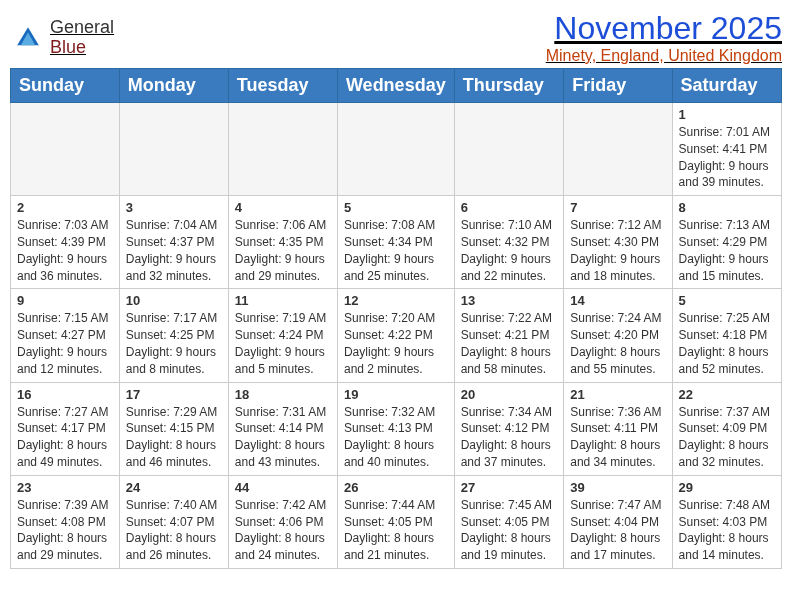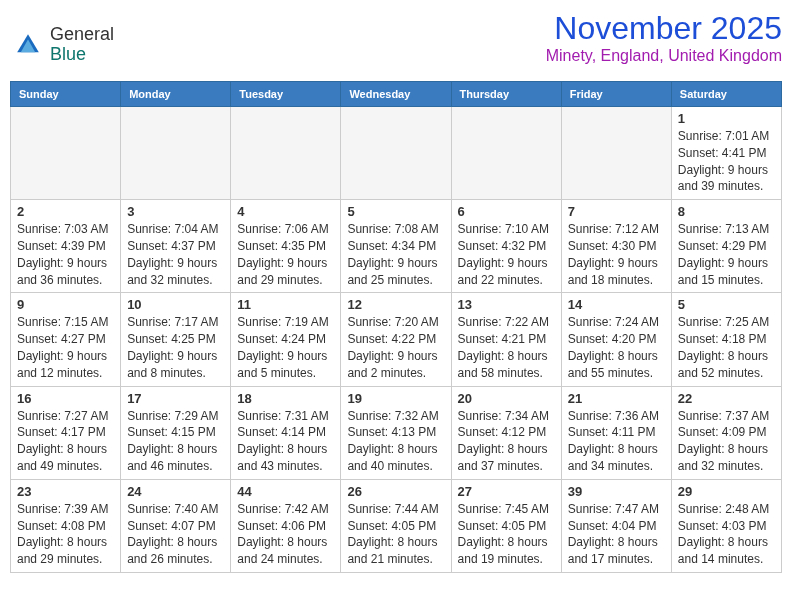--- a/index.html
+++ b/index.html
@@ -6,64 +6,65 @@
     body {
       font-family: Arial, sans-serif;
       background: #fff;
       width: 792px;
       min-height: 612px;
       padding: 10px;
     }
     .header-section {
       display: flex;
       justify-content: space-between;
-      align-items: flex-end;
-      margin-bottom: 16px;
+      align-items: center;
+      margin-bottom: 3px;
+      text-decoration: underline;
     }
     .logo {
       display: flex;
       align-items: center;
       gap: 4px;
     }
     .logo-text {
       font-size: 18px;
       color: #333;
       line-height: 1.1;
     }
     .logo-text span {
       display: block;
     }
-    .logo-blue { color: #0f766e; }
+    .logo-blue { color: #7f1d1d; }
     .logo-icon {
       width: 36px;
       height: 36px;
     }
     .title-block {
       text-align: right;
     }
     .month-title {
       font-size: 32px;
       font-weight: normal;
       color: #1d4ed8;
     }
     .location-title {
       font-size: 16px;
-      color: #a21caf;
+      color: #c2410c;
     }
     .calendar {
       width: 100%;
       border-collapse: collapse;
       border: 1px solid #ccc;
     }
     .calendar th {
       background-color: #3a7abf;
       color: white;
       text-align: left;
       padding: 6px 8px;
-      font-size: 11px;
+      font-size: 18px;
       font-weight: bold;
       border: 1px solid #2d6aa0;
     }
     .calendar td {
       border: 1px solid #ccc;
       vertical-align: top;
       padding: 4px 6px;
       width: calc(100% / 7);
       min-height: 80px;
       background: #fff;
@@ -301,19 +302,19 @@
 Daylight: 8 hours and 19 minutes.</div>
         </td>
         <td>
           <span class="day-number">39</span>
           <div class="day-info">Sunrise: 7:47 AM
 Sunset: 4:04 PM
 Daylight: 8 hours and 17 minutes.</div>
         </td>
         <td>
           <span class="day-number">29</span>
-          <div class="day-info">Sunrise: 2:48 AM
+          <div class="day-info">Sunrise: 7:48 AM
 Sunset: 4:03 PM
 Daylight: 8 hours and 14 minutes.</div>
         </td>
       </tr>
     </tbody>
 </table>
 
 </body></html>

